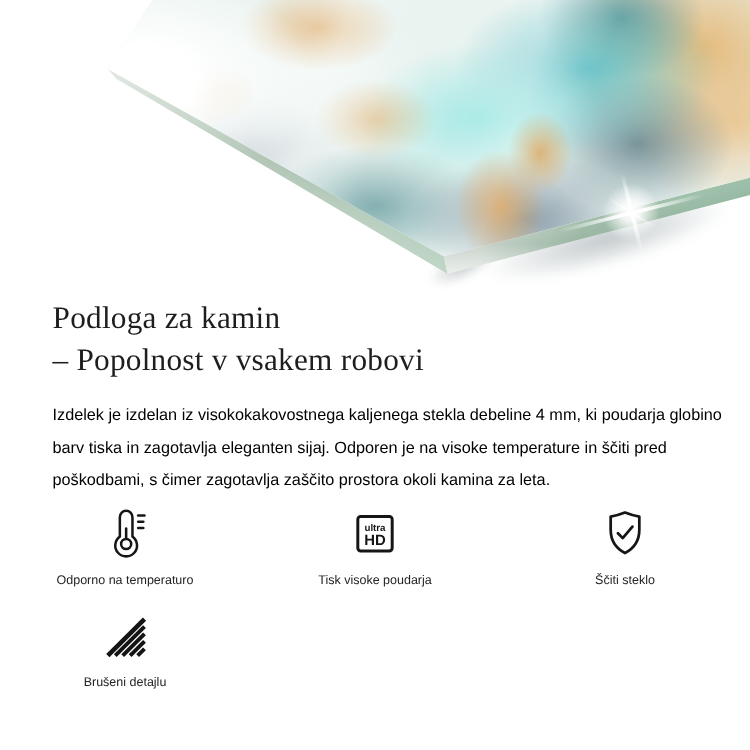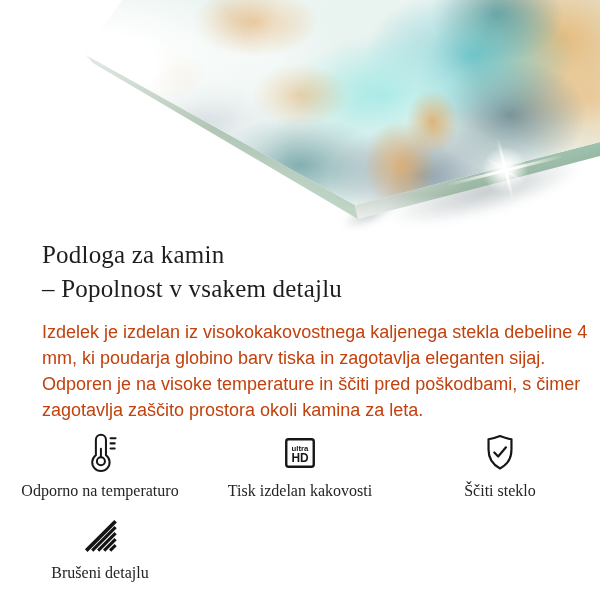--- a/index.html
+++ b/index.html
@@ -62,28 +62,28 @@
   .sparkle .beam-v{position:absolute;left:-1.5px;top:-32px;width:3px;height:64px;
     background:linear-gradient(to bottom, rgba(255,255,255,0), #ffffff 44%, #ffffff 56%, rgba(255,255,255,0));
     transform:rotate(-14deg);}
   .sparkle .beam-d{position:absolute;left:-22px;top:-1px;width:44px;height:2px;
     background:linear-gradient(to right, rgba(255,255,255,0), rgba(255,255,255,0.9) 50%, rgba(255,255,255,0));
     transform:rotate(32deg);}
 
   
   .title{margin:6px 0 0 42px;font-family:"Liberation Serif","DejaVu Serif",serif;
          font-size:25px;line-height:34px;font-weight:400;color:#1e1e1e;letter-spacing:0.2px;}
-  .desc{margin:13px 0 0 42px;width:548px;font-size:18px;line-height:26px;color:#c2410c;}
+  .desc{margin:13px 0 0 42px;width:548px;font-size:13px;line-height:26px;color:#000000;}
 
   
   .features{margin-top:8px;display:grid;grid-template-columns:repeat(3,1fr);row-gap:16px;width:600px;}
   .feature{display:flex;flex-direction:column;align-items:center;}
   .feature .icon-box{width:44px;height:44px;display:flex;align-items:center;justify-content:center;}
   .feature svg{display:block;}
-  .feature .label{margin-top:9px;font-size:16px;line-height:13px;color:#242424;font-family:Liberation Serif, serif;}
+  .feature .label{margin-top:9px;font-size:10px;line-height:13px;color:#242424;}
 </style>
 </head>
 <body>
 
 <div class="page">
 
   <div class="hero">
     <div class="shadow shadow-left"></div>
     <div class="shadow shadow-bottom"></div>
     <div class="shadow shadow-corner"></div>
@@ -93,21 +93,21 @@
     <div class="sparkle">
       <div class="glow"></div>
         <div class="beam-h"></div>
         <div class="beam-v"></div>
         <div class="beam-d"></div>
     </div>
   </div>
 
   <h1 class="title">
     <span>Podloga za kamin</span><br>
-    <span>– Popolnost v vsakem detajlu</span>
+    <span>– Popolnost v vsakem robovi</span>
   </h1>
 
   <p class="desc">Izdelek je izdelan iz visokokakovostnega kaljenega stekla debeline 4 mm, ki poudarja globino barv tiska in zagotavlja eleganten sijaj. Odporen je na visoke temperature in ščiti pred poškodbami, s čimer zagotavlja zaščito prostora okoli kamina za leta.</p>
 
   <div class="features">
 
     <div class="feature">
       <div class="icon-box">
         <svg width="44" height="44" viewBox="0 0 48 48" fill="none" stroke="#161616" stroke-width="2.2" stroke-linecap="round" stroke-linejoin="round">
           <path d="M19.5 9.5 a5.5 5.5 0 0 1 11 0 v17 a9.5 9.5 0 1 1 -11 0 z"></path>
@@ -122,21 +122,21 @@
     </div>
 
     <div class="feature">
       <div class="icon-box">
         <svg width="44" height="44" viewBox="0 0 48 48" fill="none">
           <rect x="9" y="9" width="30" height="30" rx="2.5" stroke="#161616" stroke-width="2.6"></rect>
           <text x="24" y="21.5" text-anchor="middle" fill="#161616" font-family="Liberation Sans, sans-serif" font-size="8.5" font-weight="700">ultra</text>
           <text x="24" y="34" text-anchor="middle" fill="#161616" font-family="Liberation Sans, sans-serif" font-size="13" font-weight="700">HD</text>
         </svg>
       </div>
-      <div class="label">Tisk izdelan kakovosti</div>
+      <div class="label">Tisk visoke poudarja</div>
     </div>
 
     <div class="feature">
       <div class="icon-box">
         <svg width="44" height="44" viewBox="0 0 48 48" fill="none" stroke="#161616" stroke-width="2.4" stroke-linecap="round" stroke-linejoin="round">
           <path d="M24 5.5 C29 7.5 33 8.5 36.5 9 V20.5 C36.5 30.5 31 37.2 24 40.8 C17 37.2 11.5 30.5 11.5 20.5 V9 C15 8.5 19 7.5 24 5.5 Z"></path>
           <polyline points="17.8,23.5 22,27.8 30.5,17.8"></polyline>
         </svg>
       </div>
       <div class="label">Ščiti steklo</div>

